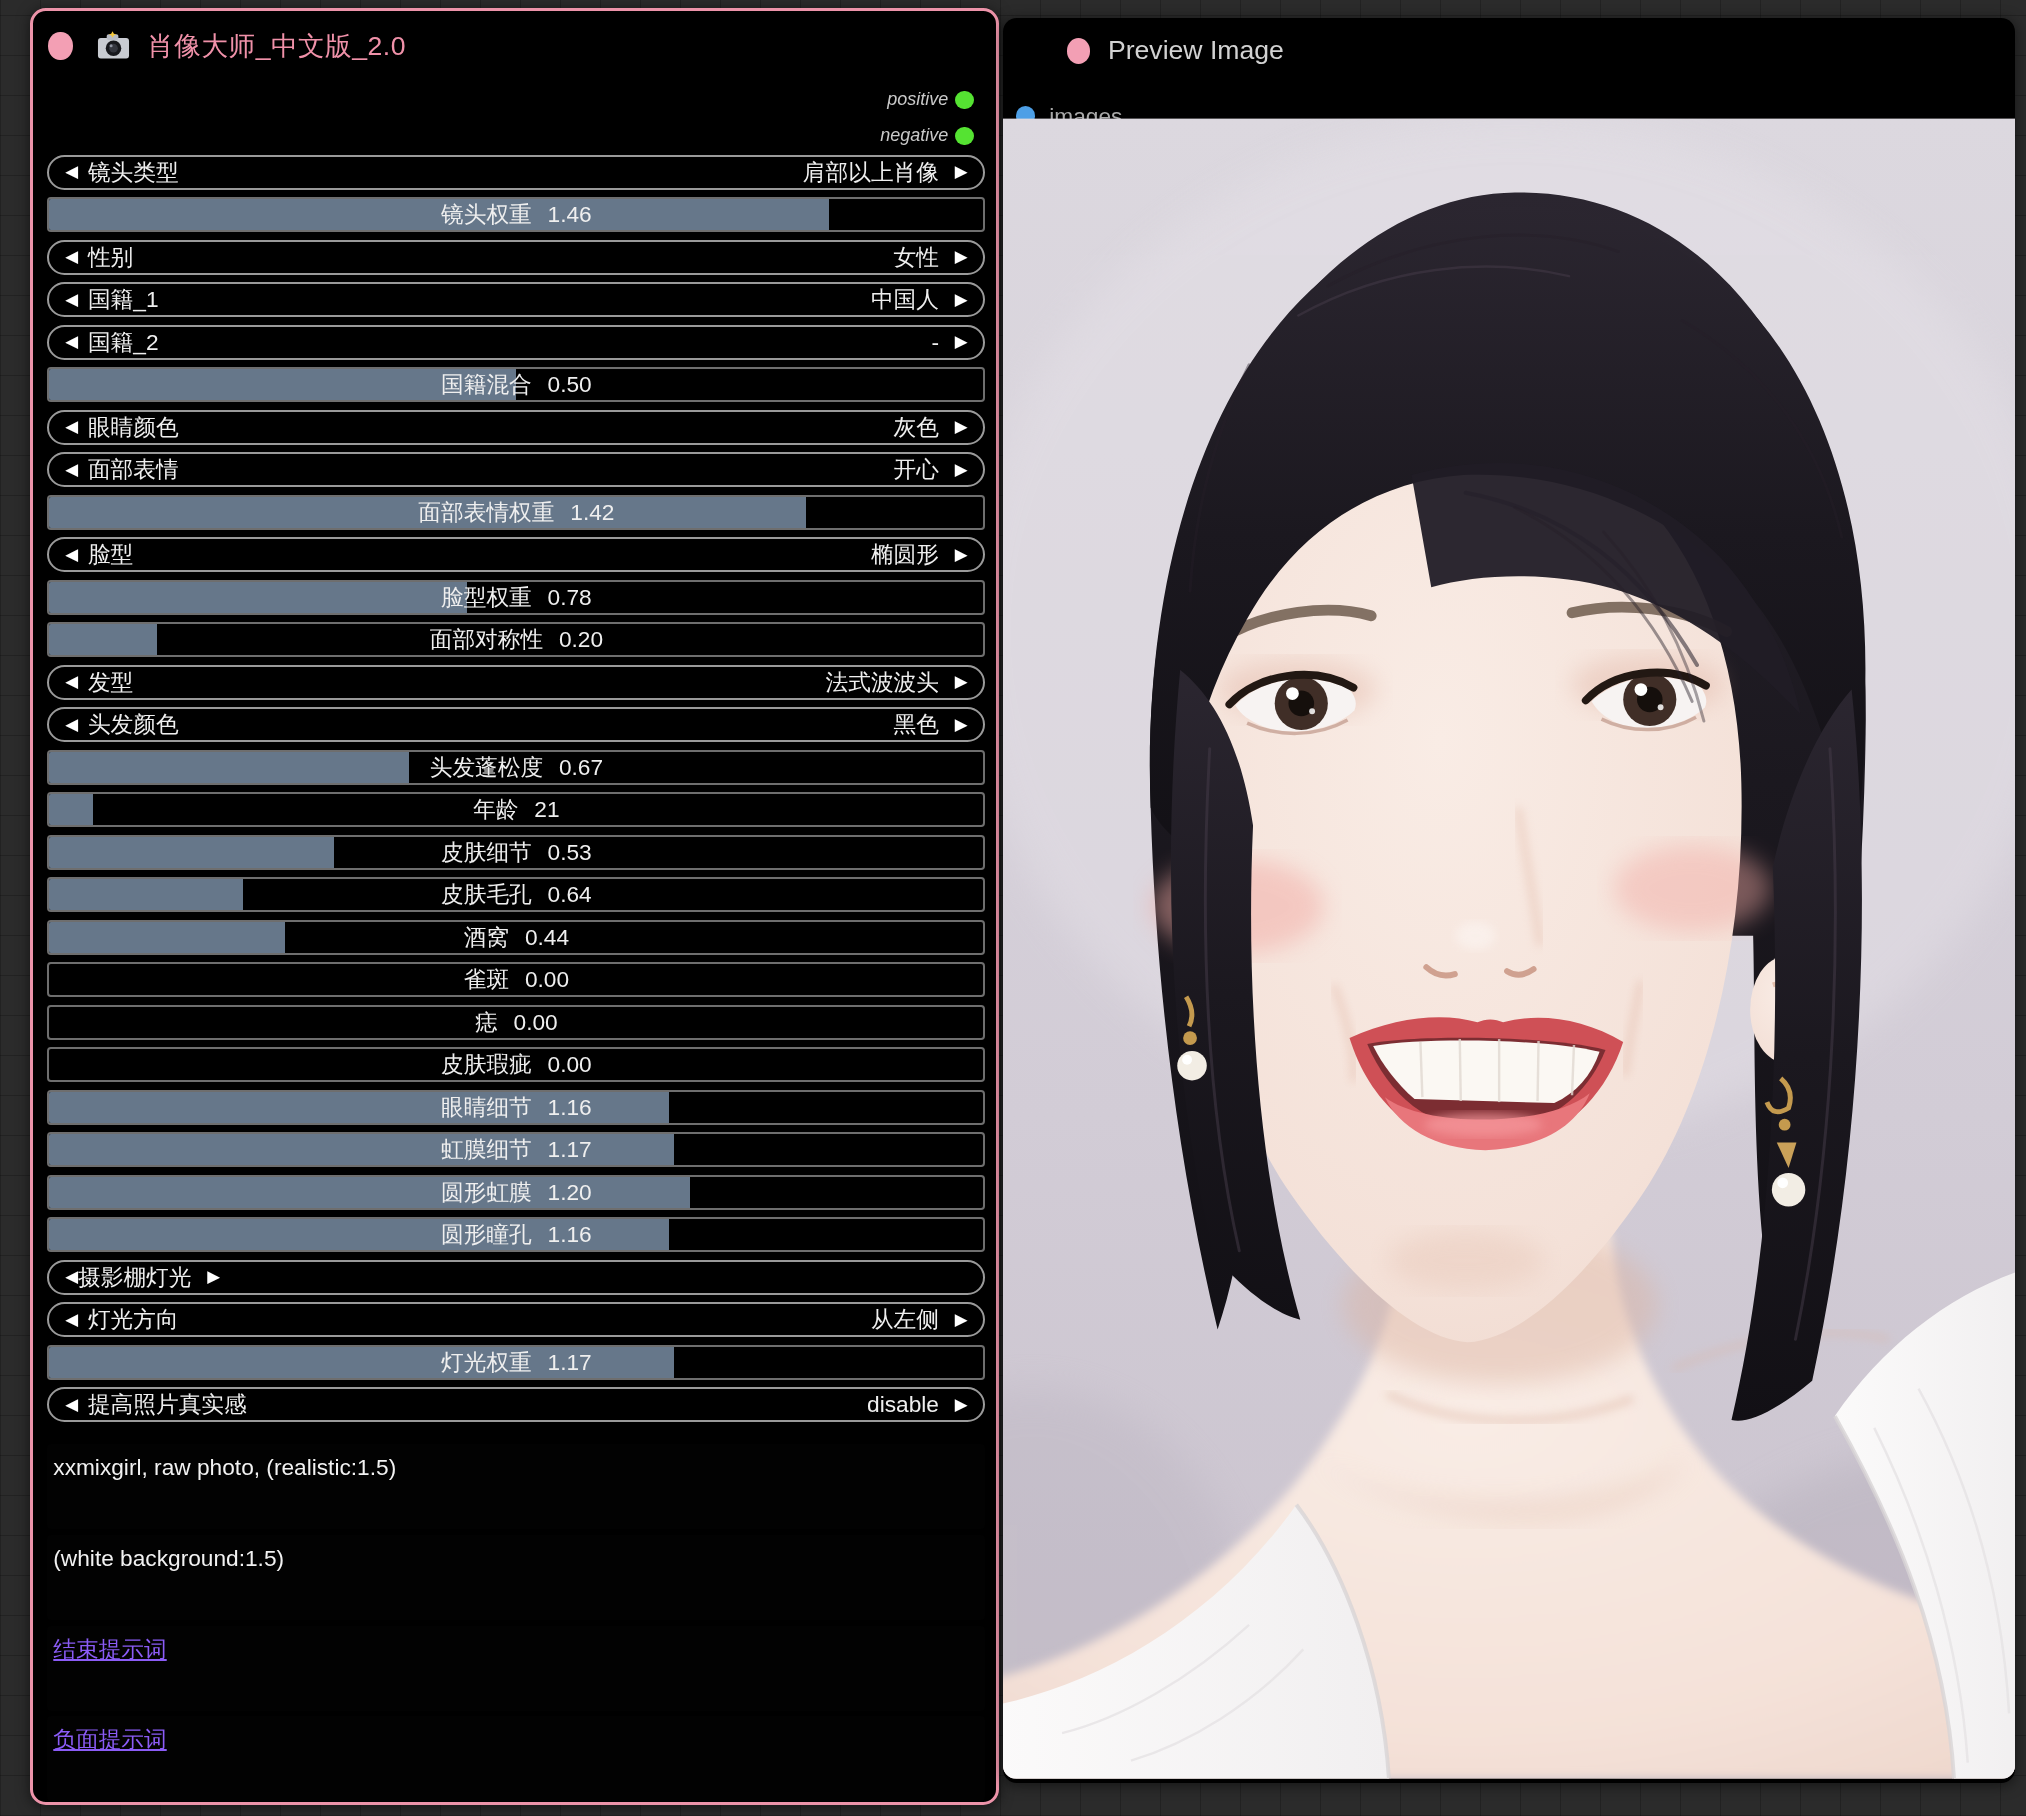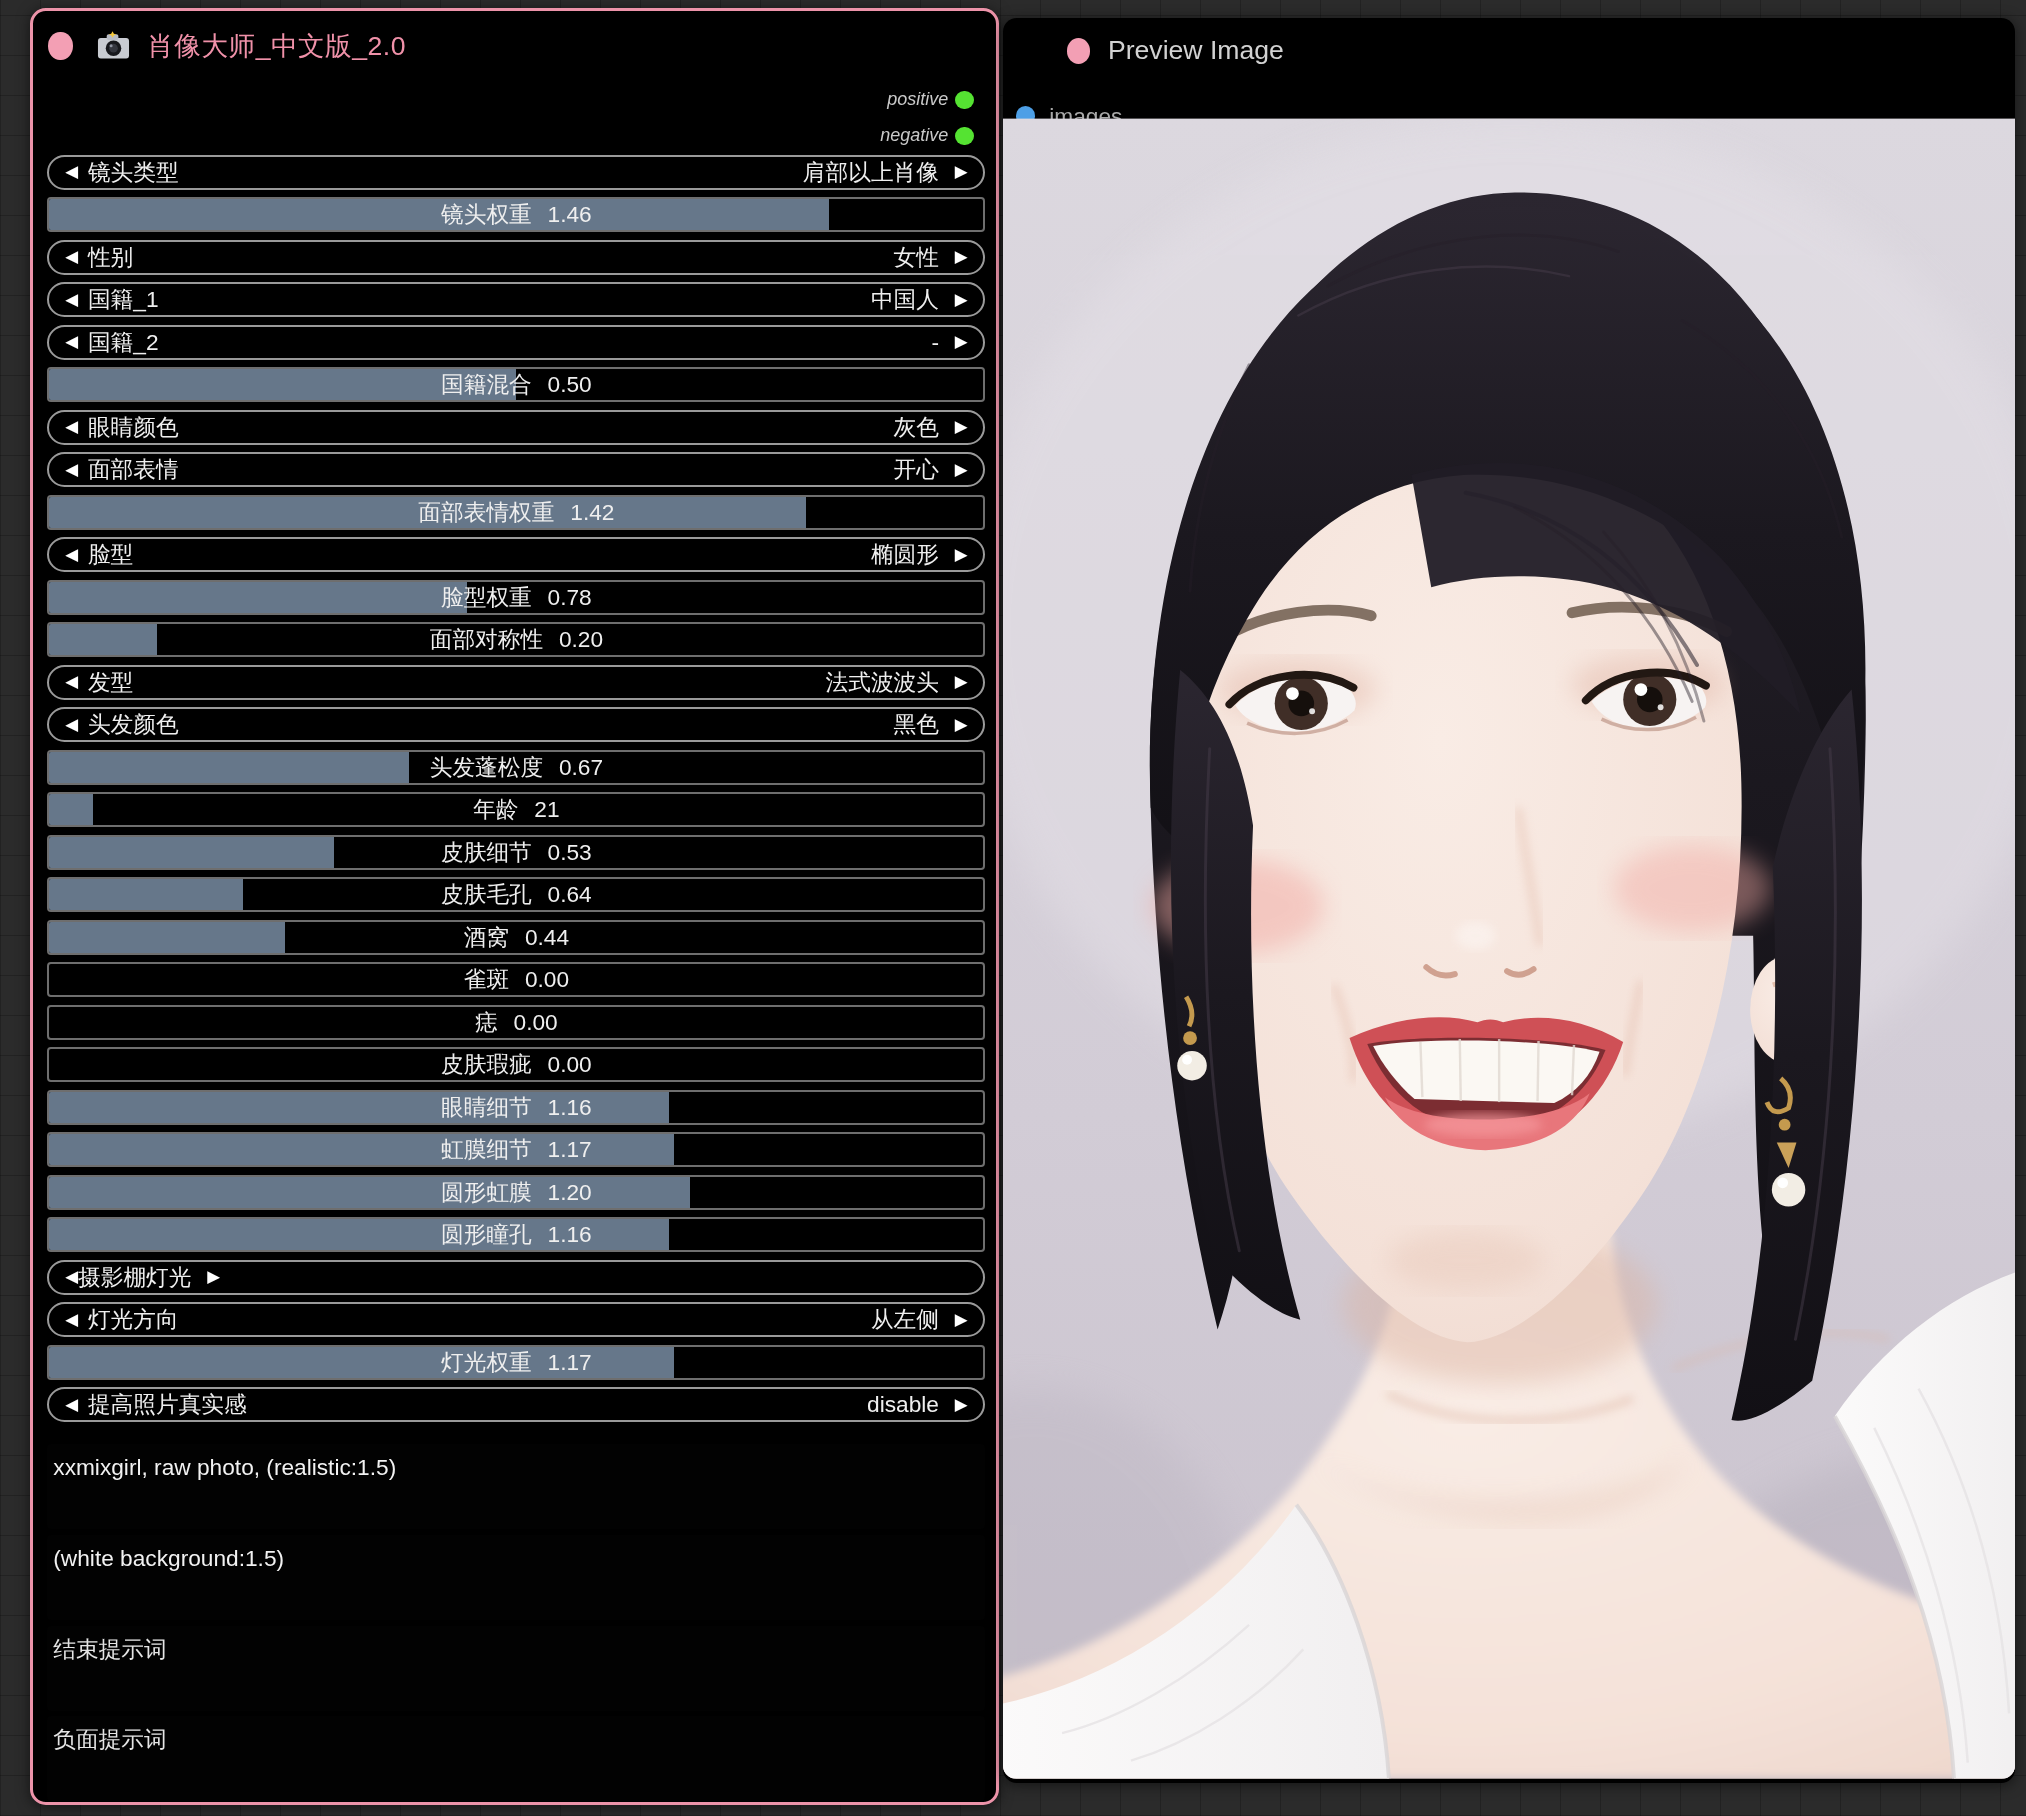--- a/index.html
+++ b/index.html
@@ -35,21 +35,21 @@
   .combo .arrow { color:#fff; font-size:16.7px; line-height:1; flex:0 0 auto; cursor:pointer; }
   .combo .wlabel { margin-left:9.9px; flex:1 1 auto; text-align:left; white-space:nowrap; }
   .combo .wvalue { margin-right:15.8px; flex:0 0 auto; white-space:nowrap; }
   .widget.slider { border:2px solid #6e6e6e; border-radius:3.9px; background:#000; overflow:hidden; }
   .slider .fill { position:absolute; left:0; top:0; bottom:0; background:#66778a; }
   .slider .stext { position:absolute; inset:0; display:flex; align-items:center; justify-content:center; white-space:nowrap; }
   .slider .sval { margin-left:15.8px; }
 
   .ta { position:absolute; left:14.8px; width:938px; height:85px; background:#020202; border-radius:3.9px;
         color:#f2f2f2; font-size:22.7px; padding:9.9px 5.9px; line-height:27.6px; cursor:text; }
-  .ta.ph { color:#e5e5e5; }
+  .ta.ph { color:#8b5cf6;text-decoration:underline; }
   #ta-0 { top:1433px; } #ta-1 { top:1524px; } #ta-2 { top:1615px; } #ta-3 { top:1705px; }
 
   
   #pv-node { left:1003px; top:17.7px; width:1012px; height:1765px; border-radius:13.8px; }
   .pv-header { position:absolute; top:13.8px; left:0; width:100%; height:39px; display:flex; align-items:center;padding-left:46px; }
   .pv-dot { width:23.6px; height:25.6px; border-radius:50%; background:#f39fb4; margin-left:17.7px; }
   .pv-title { margin-left:17.7px; color:#d2d2d2; font-size:26.6px; }
   .pv-input { position:absolute; top:85px; left:0; display:flex; align-items:center; }
   .dot-blue { width:19.7px; height:19.7px; border-radius:50%; background:#4d9fe6; margin-left:12.8px; }
   .in-label { color:#a9a9a9; font-size:22.7px; margin-left:13.8px; }

